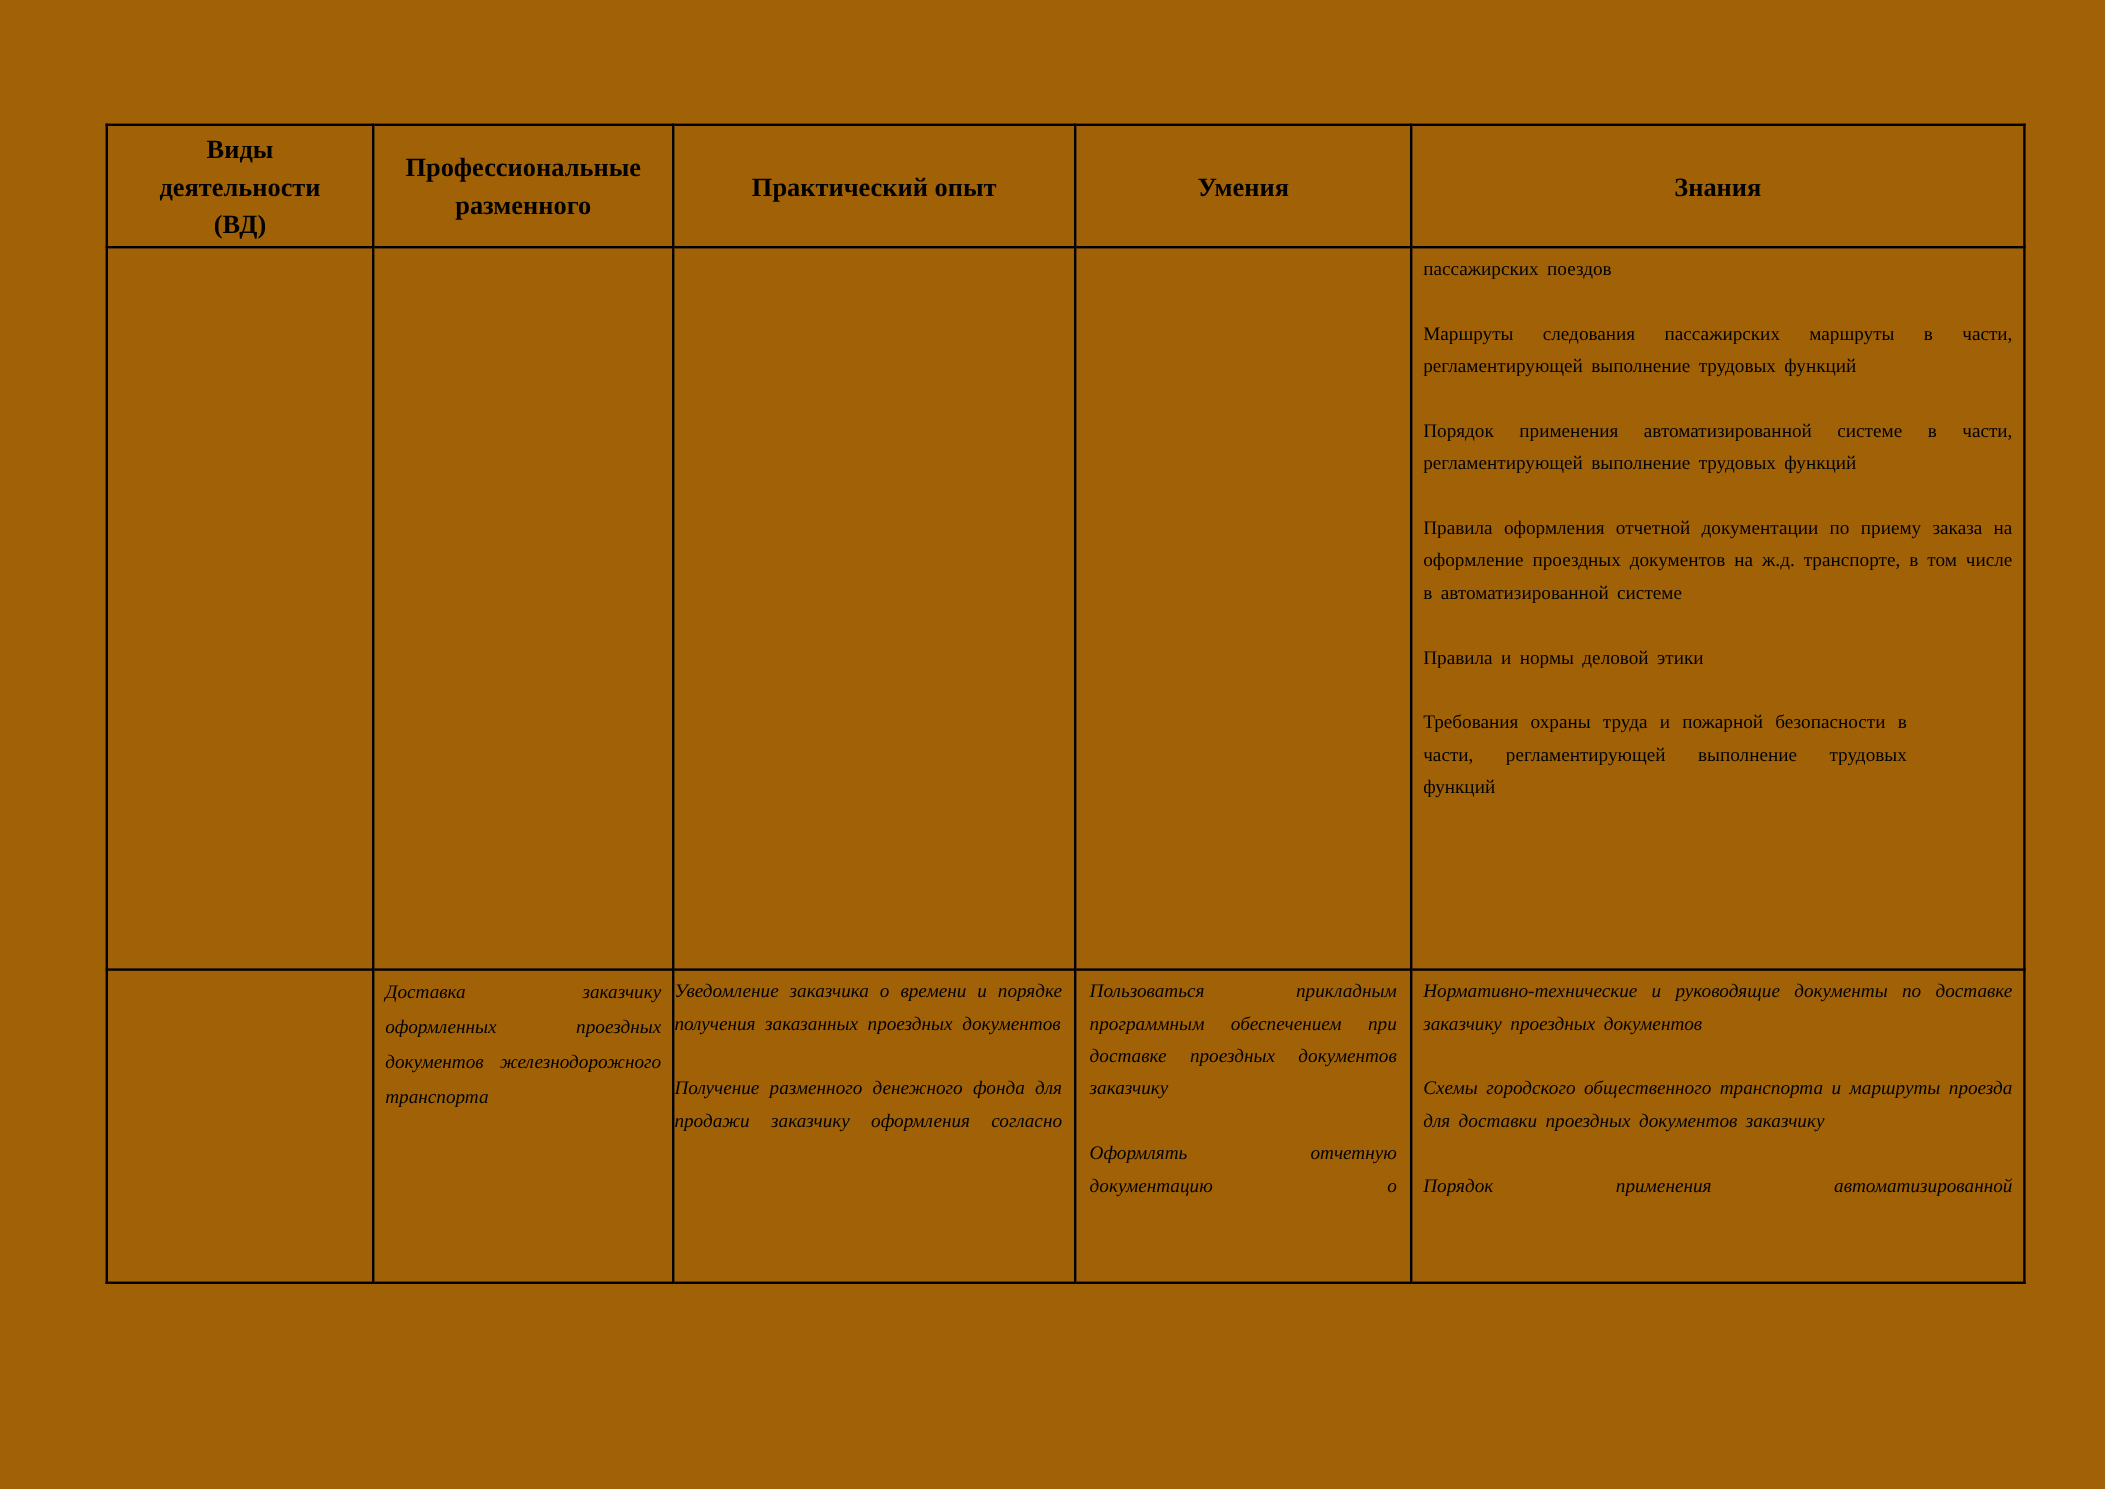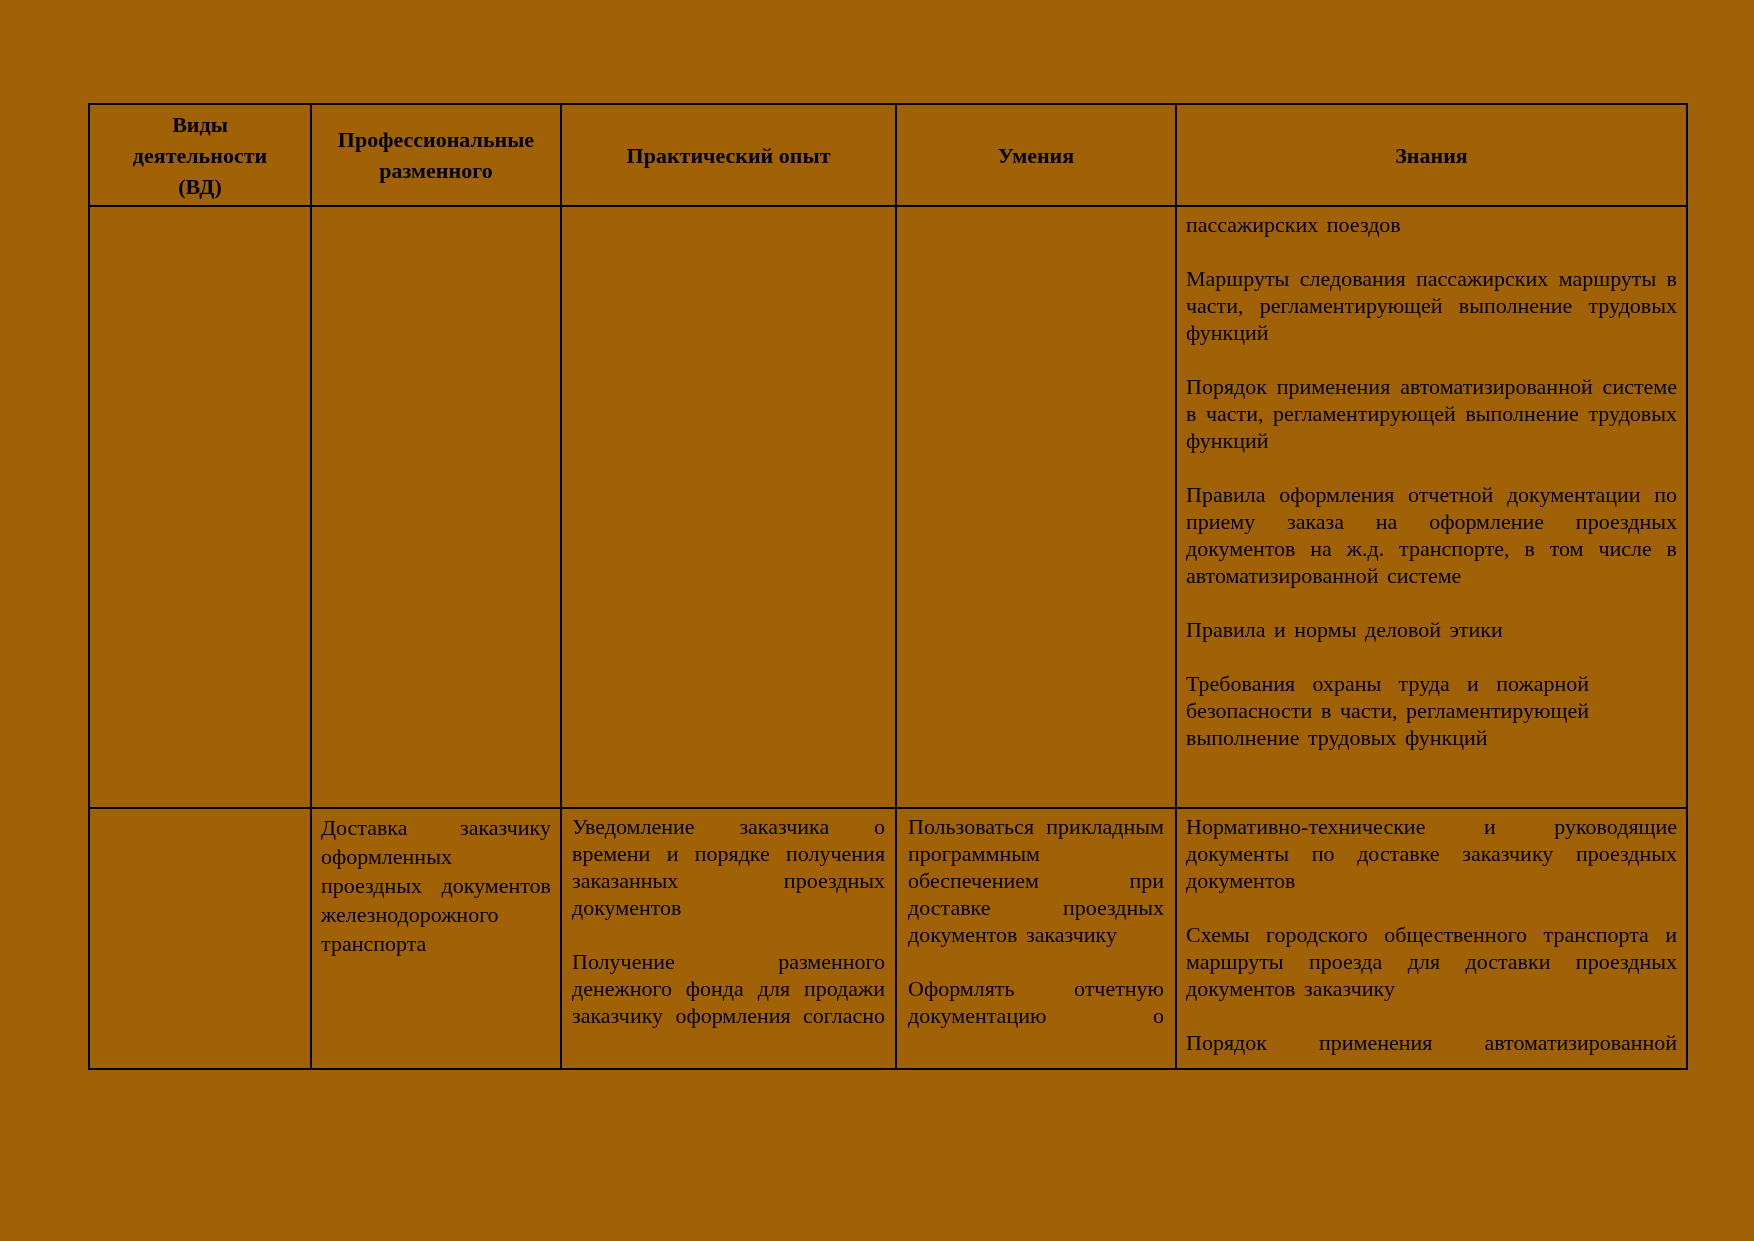--- a/index.html
+++ b/index.html
@@ -27,38 +27,38 @@
     width: 1598px;
     border-collapse: collapse;
     table-layout: fixed;
   }
   .comp-table th, .comp-table td {
     border: 2px solid #000000;
     overflow: hidden;
   }
   tr.header-row { height: 102px; }
   tr.body-row-1 { height: 602px; }
-  tr.body-row-2 { height: 261px; }
+  tr.body-row-2 { height: 261px; font-style: italic; }
 
   .comp-table th {
     font-size: 22px;
     font-weight: bold;
     text-align: center;
     vertical-align: middle;
     padding: 2px 8px;
     line-height: 31px;
   }
   .comp-table th .hdr { white-space: pre-line; }
 
   .comp-table td {
     vertical-align: top;
-    font-size: 22px;
+    font-size: 16px;
     padding: 4px 9px 3px 9px;
   }
-  .comp-table td.col-po { padding-left: 10px; padding-right: 10px; margin-left: 14px; }
+  .comp-table td.col-po { padding-left: 0; padding-right: 10px; margin-left: 14px; }
   .comp-table td.col-um { padding-left: 11px; padding-right: 11px; }
 
   .comp-table td p {
     margin: 0;
     text-align: justify;
     line-height: 27px;
     word-spacing: 3px;
   }
   .comp-table td p + p { margin-top: 27px; }
   .comp-table td.col-pc p { line-height: 29px; }

